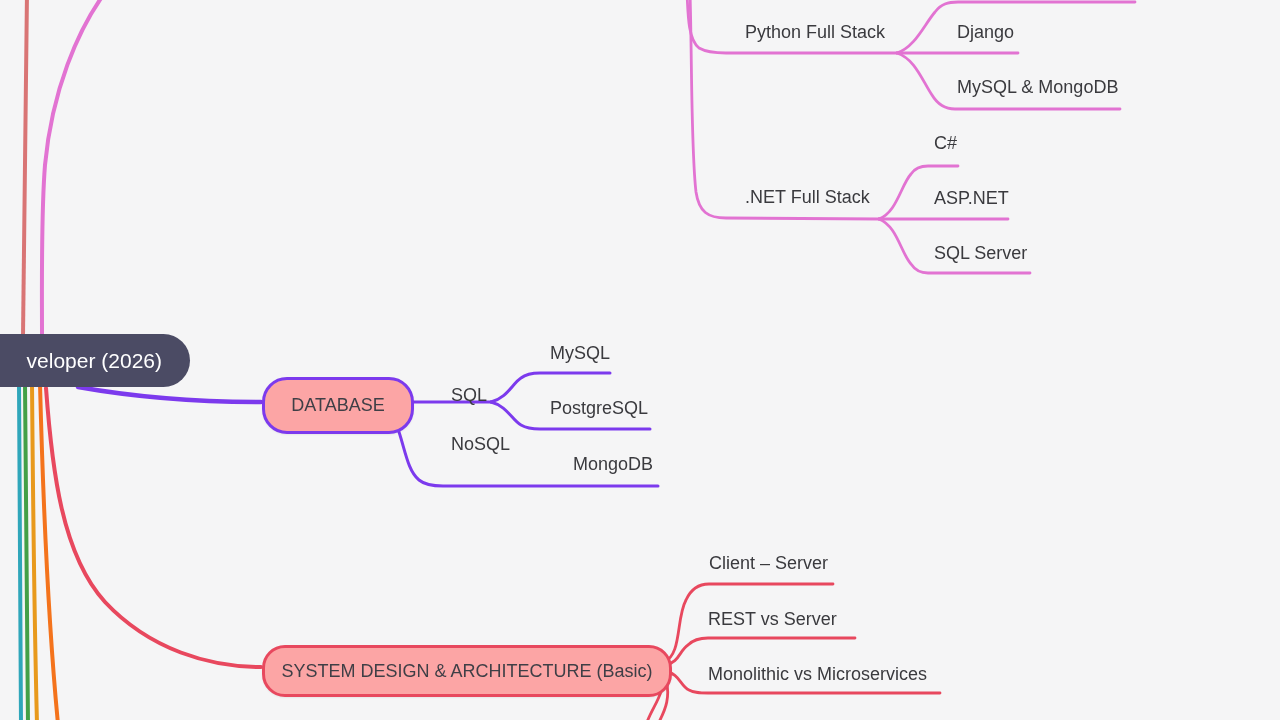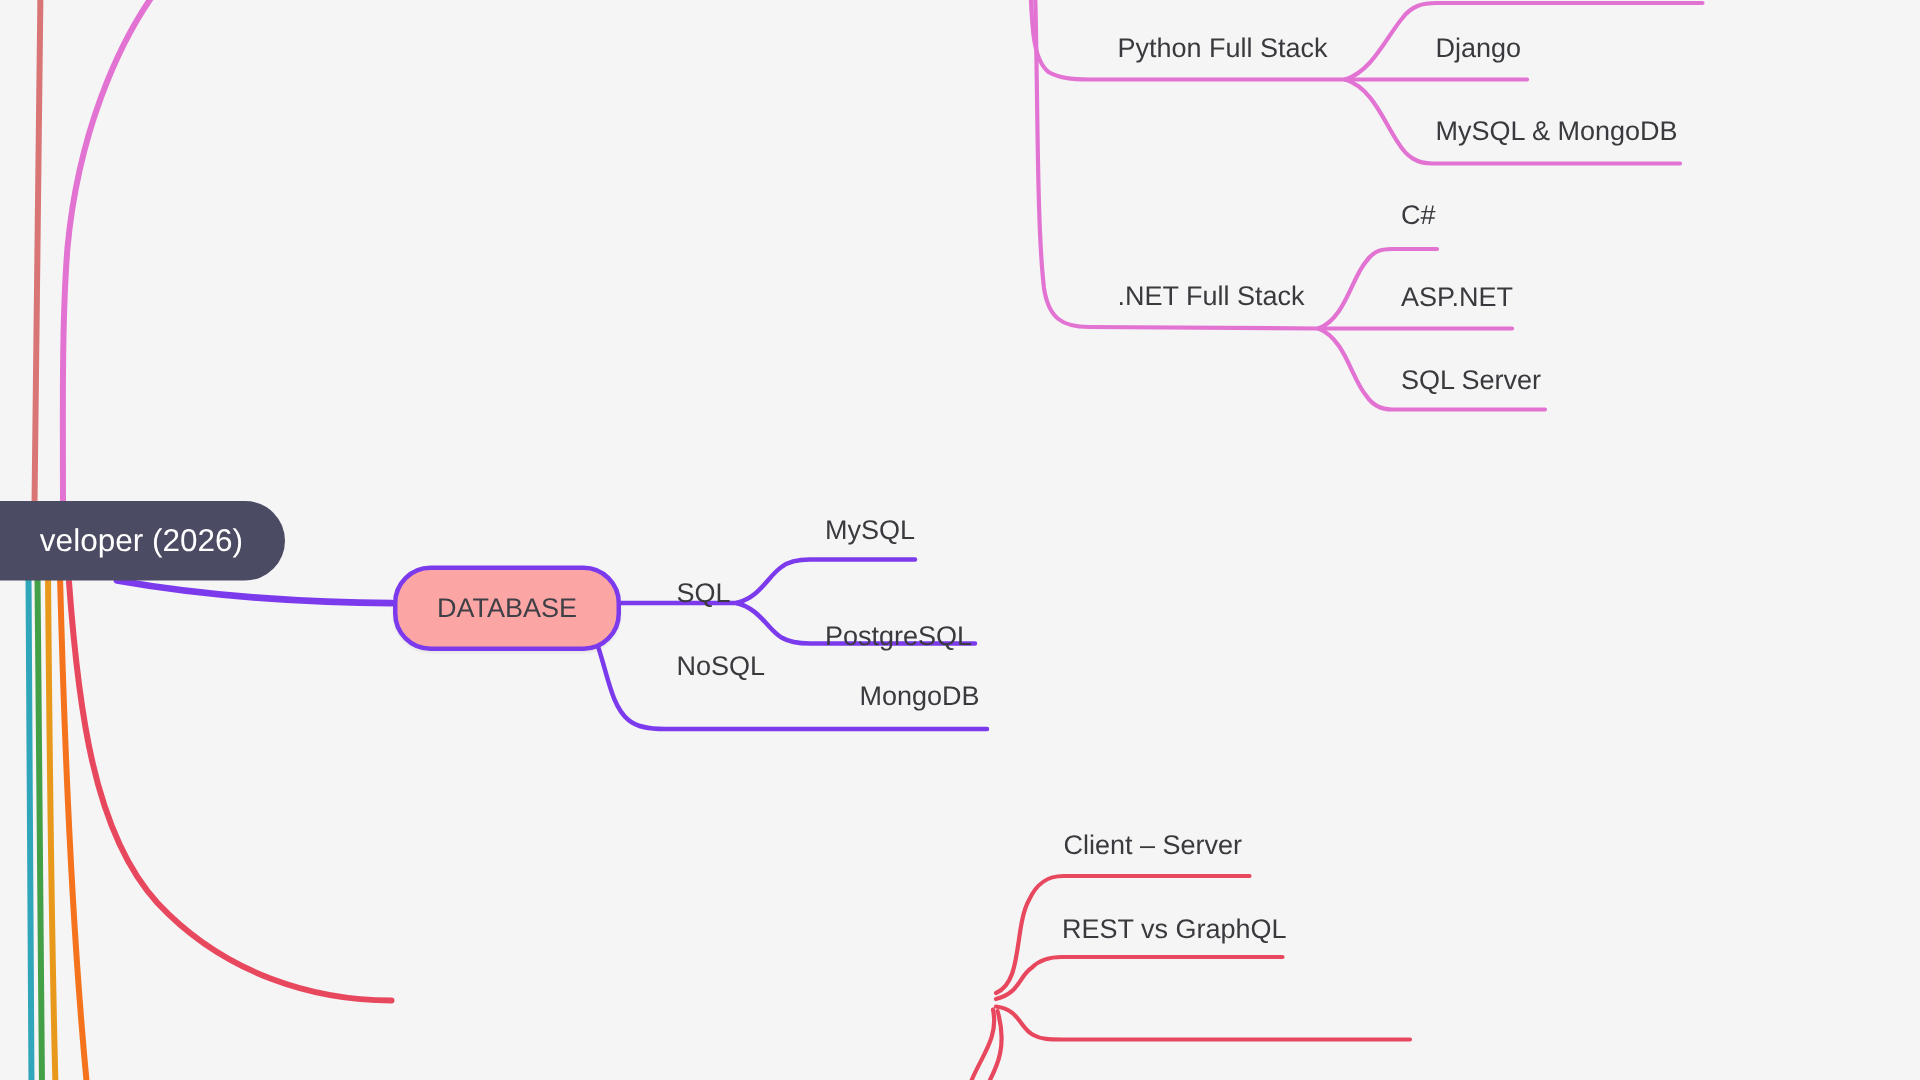--- a/index.html
+++ b/index.html
@@ -95,20 +95,24 @@
   <div class="topic" style="left:745px;top:188px;">.NET Full Stack</div>
   <div class="topic" style="left:934px;top:134px;">C#</div>
   <div class="topic" style="left:934px;top:189px;">ASP.NET</div>
   <div class="topic" style="left:934px;top:244px;">SQL Server</div>
 
   <div class="nodebox database">
     <span>DATABASE</span>
   </div>
   <div class="topic" style="left:451px;top:373px;margin-top:13px;">SQL</div>
   <div class="topic" style="left:550px;top:344px;">MySQL</div>
-  <div class="topic" style="left:550px;top:399px;margin-top:16px;">PostgreSQL</div>
+  <div class="topic" style="left:550px;top:399px;">PostgreSQL</div>
   <div class="topic" style="left:451px;top:435px;">NoSQL</div>
   <div class="topic" style="left:573px;top:455px;">MongoDB</div>
 
+  <div class="nodebox sysdesign">
+    <span>SYSTEM DESIGN &amp; ARCHITECTURE (Basic)</span>
+  </div>
   <div class="topic" style="left:709px;top:554px;">Client – Server</div>
-  <div class="topic" style="left:708px;top:610px;">REST vs GraphQL</div>
+  <div class="topic" style="left:708px;top:610px;">REST vs Server</div>
+  <div class="topic" style="left:708px;top:665px;">Monolithic vs Microservices</div>
 
 </div>
 
 </body></html>

